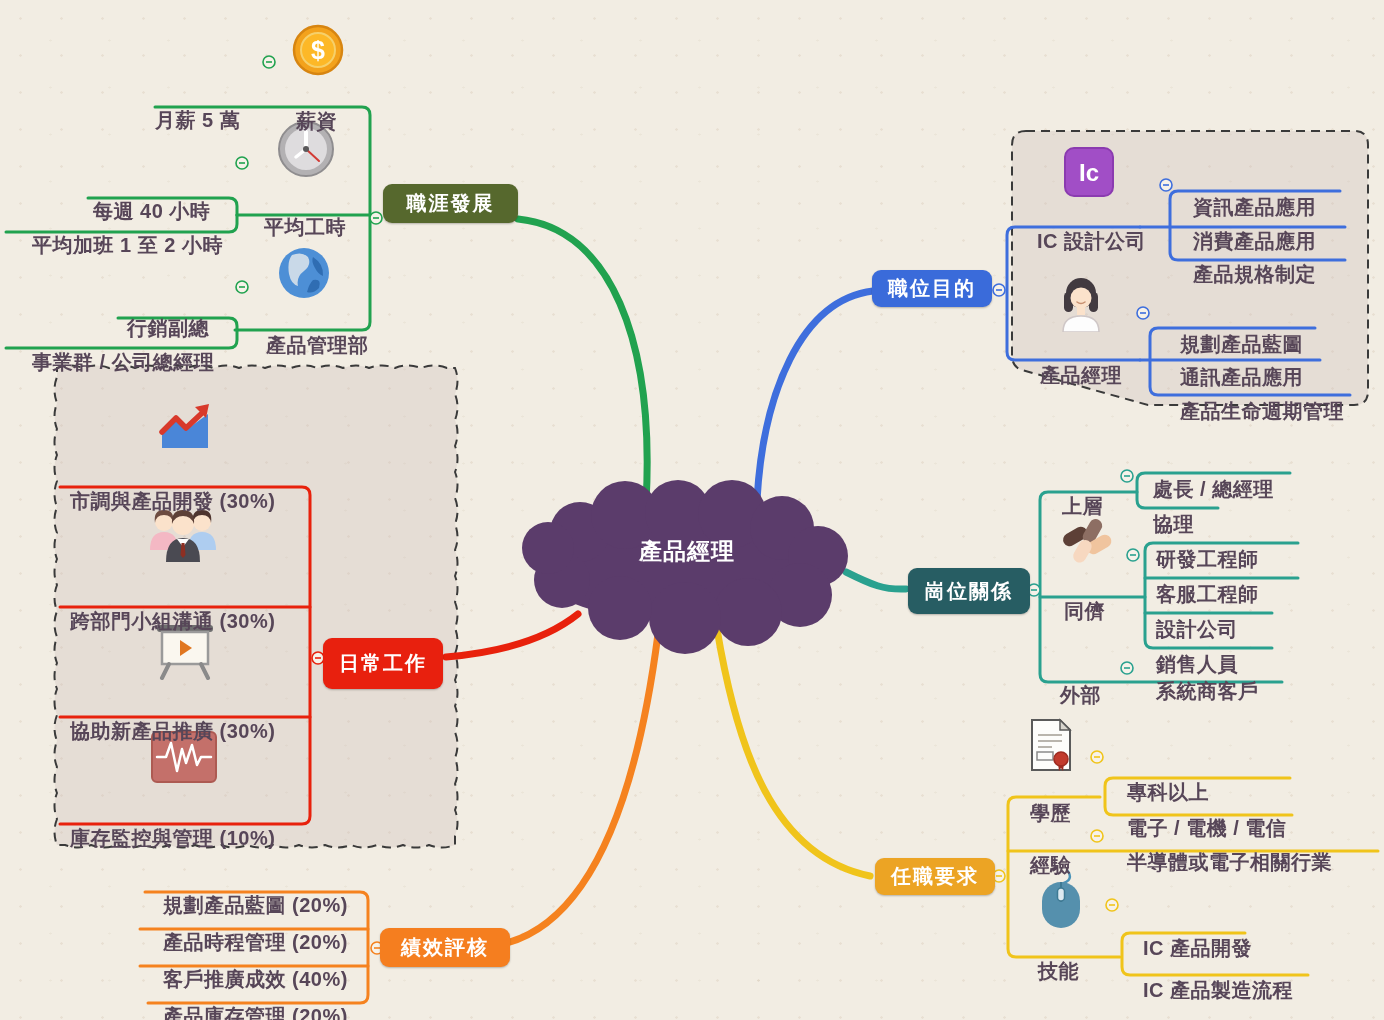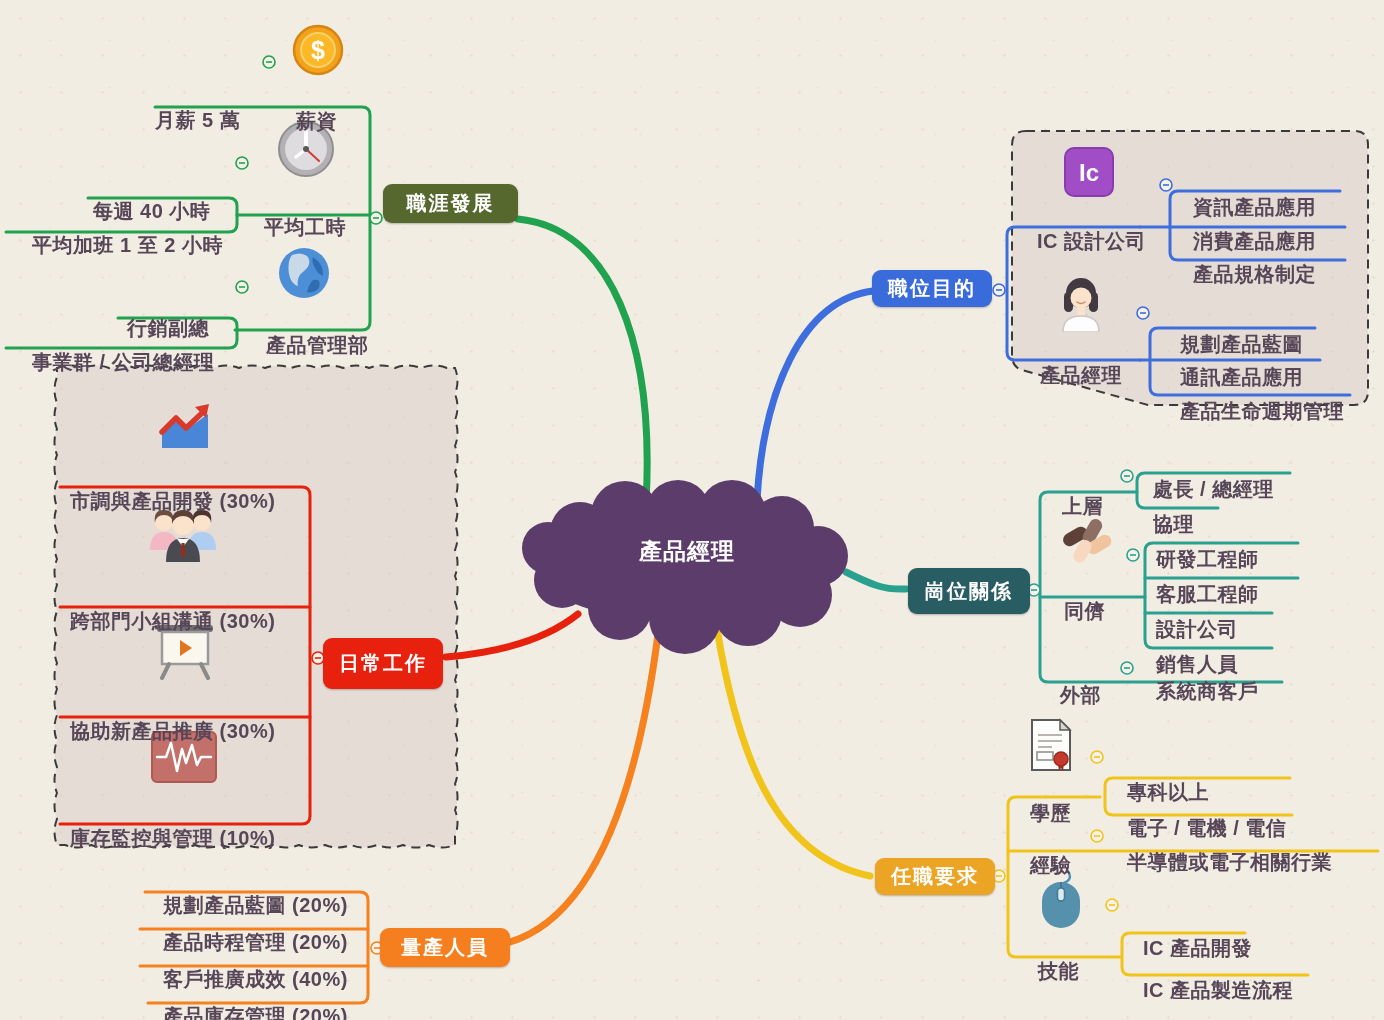--- a/index.html
+++ b/index.html
@@ -274,21 +274,21 @@
     <path d="M22 16 Q36 12 28 2" stroke="#4a93b8" stroke-width="2.5" fill="none" stroke-linecap="round"></path>
     <rect x="3" y="14" width="38" height="46" rx="19" fill="#5590ad"></rect>
     <line x1="22" y1="14" x2="22" y2="34" stroke="#3e7a94" stroke-width="2"></line>
     <rect x="18.5" y="20" width="7" height="13" rx="3.5" fill="#ddeaf1" stroke="#3e7a94" stroke-width="1.5"></rect>
   </svg>
 
   <div class="lbl" style="left:383px;top:184px;width:135px;height:39px;background:#56682d">職涯發展</div>
   <div class="lbl" style="left:872px;top:270px;width:120px;height:37px;background:#3a6bda">職位目的</div>
   <div class="lbl" style="left:908px;top:568px;width:122px;height:46px;background:#275d63">崗位關係</div>
   <div class="lbl" style="left:323px;top:638px;width:120px;height:51px;background:#e8200e">日常工作</div>
-  <div class="lbl" style="left:380px;top:928px;width:130px;height:39px;background:#f57e1f">量產人員</div>
+  <div class="lbl" style="left:380px;top:928px;width:130px;height:39px;background:#f57e1f">績效評核</div>
   <div class="lbl" style="left:875px;top:858px;width:120px;height:37px;background:#eca424">任職要求</div>
 
   <div class="cloudtxt">
     <div>產品經理</div>
   </div>
 
   <div class="t" style="left:155px;top:78px">月薪 5 萬</div>
   <div class="t" style="left:296px;top:79px">薪資</div>
   <div class="t" style="left:93px;top:169px">每週 40 小時</div>
   <div class="t" style="left:32px;top:203px">平均加班 1 至 2 小時</div>

